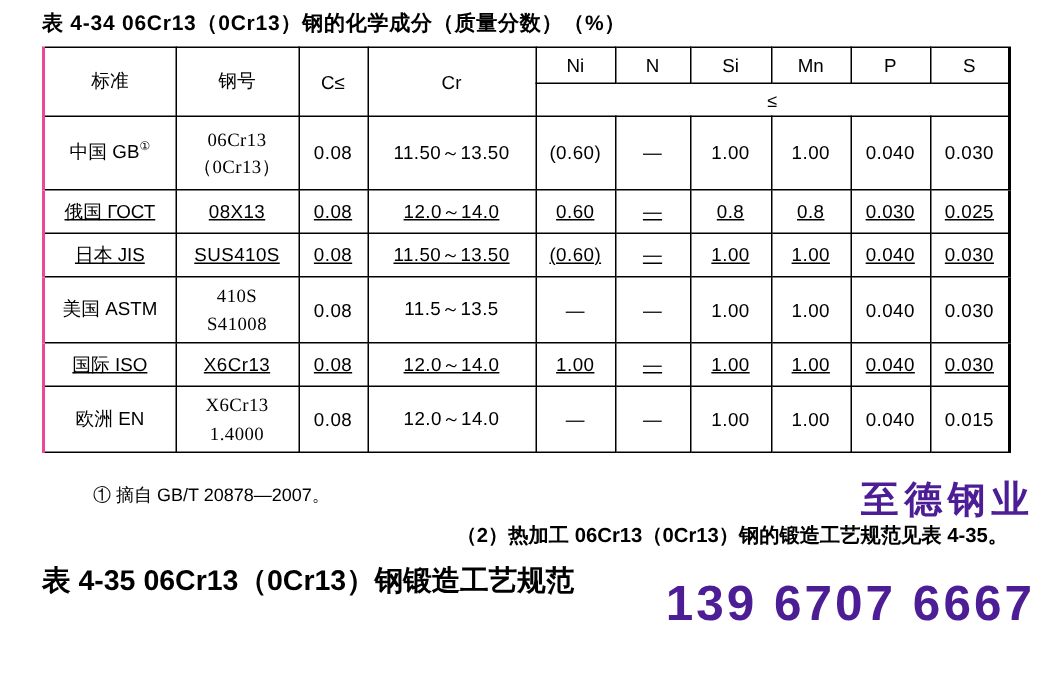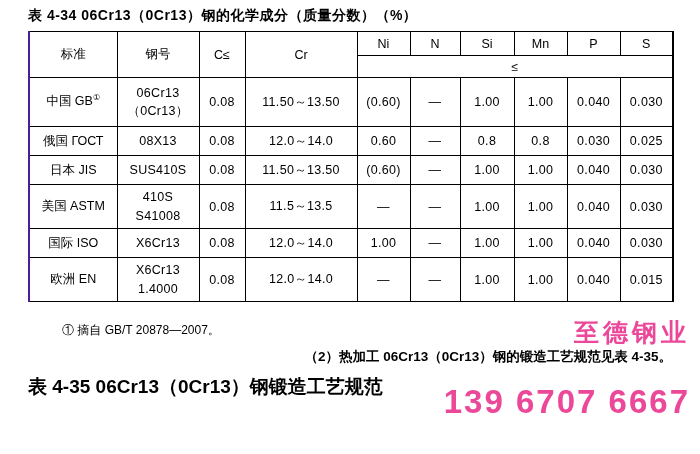--- a/index.html
+++ b/index.html
@@ -37,46 +37,46 @@
     font-size: 12px;
   }
   table.main td, table.main th {
     border: 1px solid #000;
     text-align: center;
     vertical-align: middle;
     font-weight: normal;
     padding: 2px 1px;
     font-family: "Liberation Sans", sans-serif;
   }
-  table.main .outerL { border-left: 2px solid #4c1d95; }
+  table.main .outerL { border-left: 2px solid #ec4899; }
   table.main .outerR { border-right: 2px solid #000; }
   .thickTop td, .thickTop th { border-top: 2px solid #000; }
   .thickBottom td, .thickBottom th { border-bottom: 2px solid #000; }
 
   .hdr td {
     font-size: 12.5px;
     height: 19px;
   }
   .hdr2 td {
     height: 17px;
     font-size: 12px;
   }
   .rowtall td { height: 44px; }
   .rowmed td { height: 39px; }
-  .rowsm td { height: 24px; }
+  .rowsm td { height: 24px; text-decoration: underline; }
   .std {
     font-size: 12.5px;
     font-family: "Liberation Sans", sans-serif;
   }
   .grade-sub {
     display: block;
     line-height: 1.45;
   }
   .num {
-    font-family: Liberation Sans, sans-serif;
+    font-family: Liberation Serif, serif;
     font-size: 12.5px;
     letter-spacing: 0.3px;
   }
   .sup {
     font-size: 8px;
     vertical-align: super;
   }
   .note {
     font-size: 12px;
     padding-top: 7px;
@@ -109,21 +109,21 @@
     border: 1px solid #000;
     text-align: center;
     vertical-align: middle;
     height: 26px;
     font-family: "Liberation Sans", sans-serif;
   }
   .watermark {
     position: absolute;
     right: 10px;
     pointer-events: none;
-    color: #ec4899;
+    color: #4c1d95;
     font-weight: bold;
     white-space: nowrap;
     font-family: "Liberation Sans", sans-serif;
   }
   .wm1 {
     top: 316px;
     font-size: 25px;
     letter-spacing: 4px;
   }
   .wm2 {

